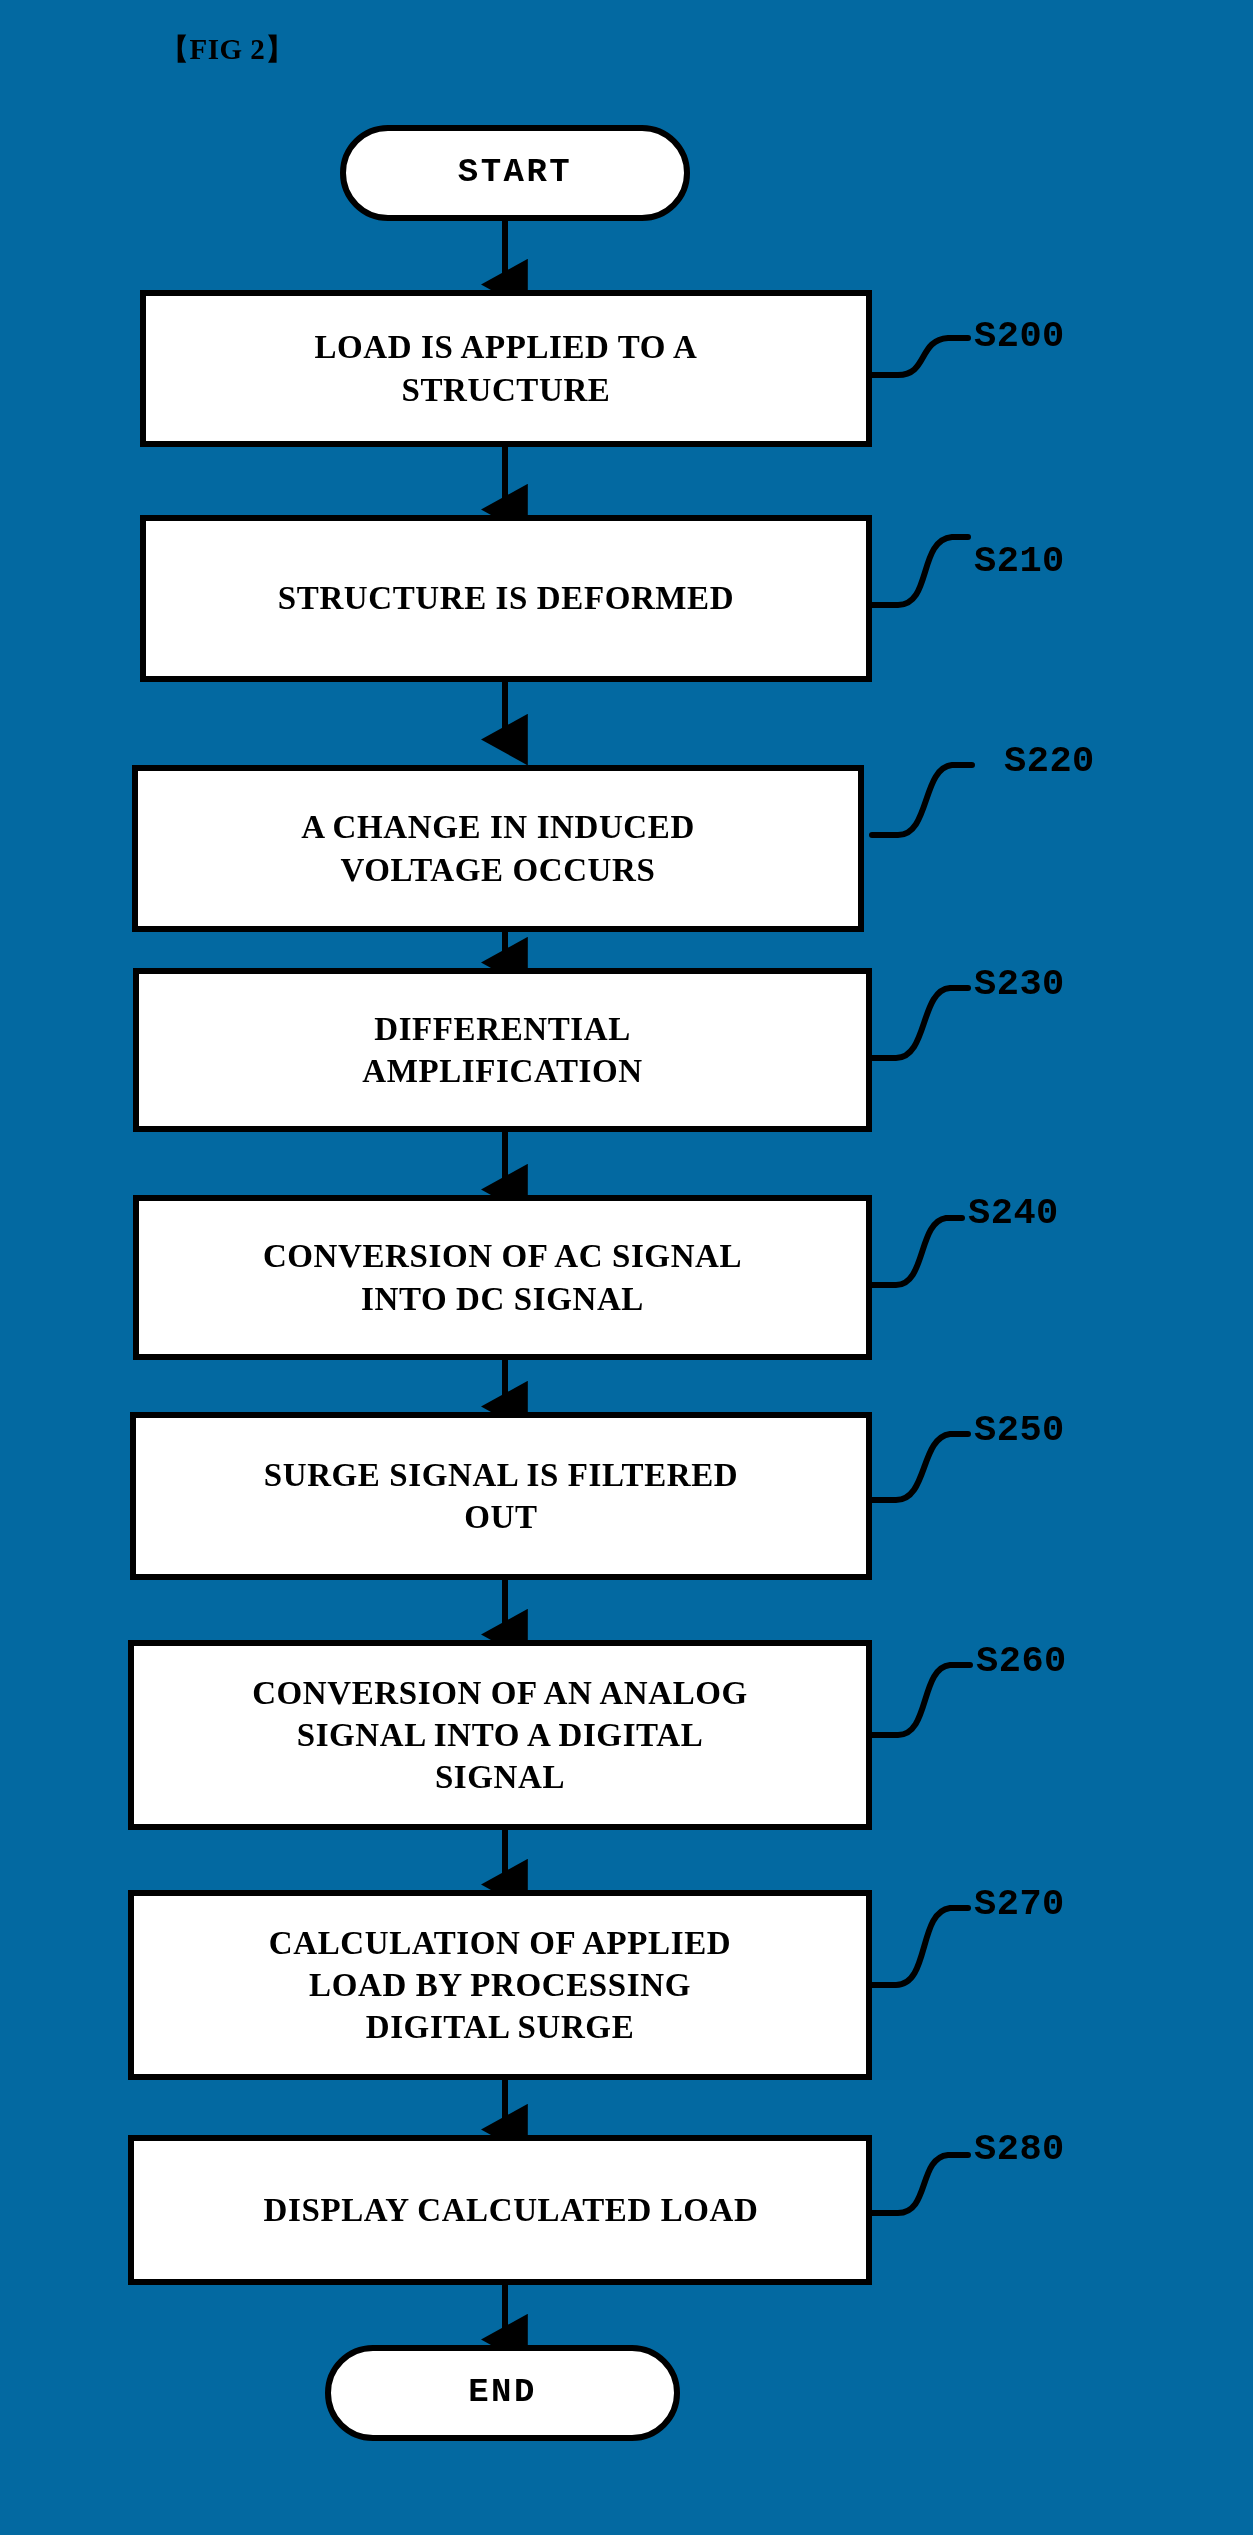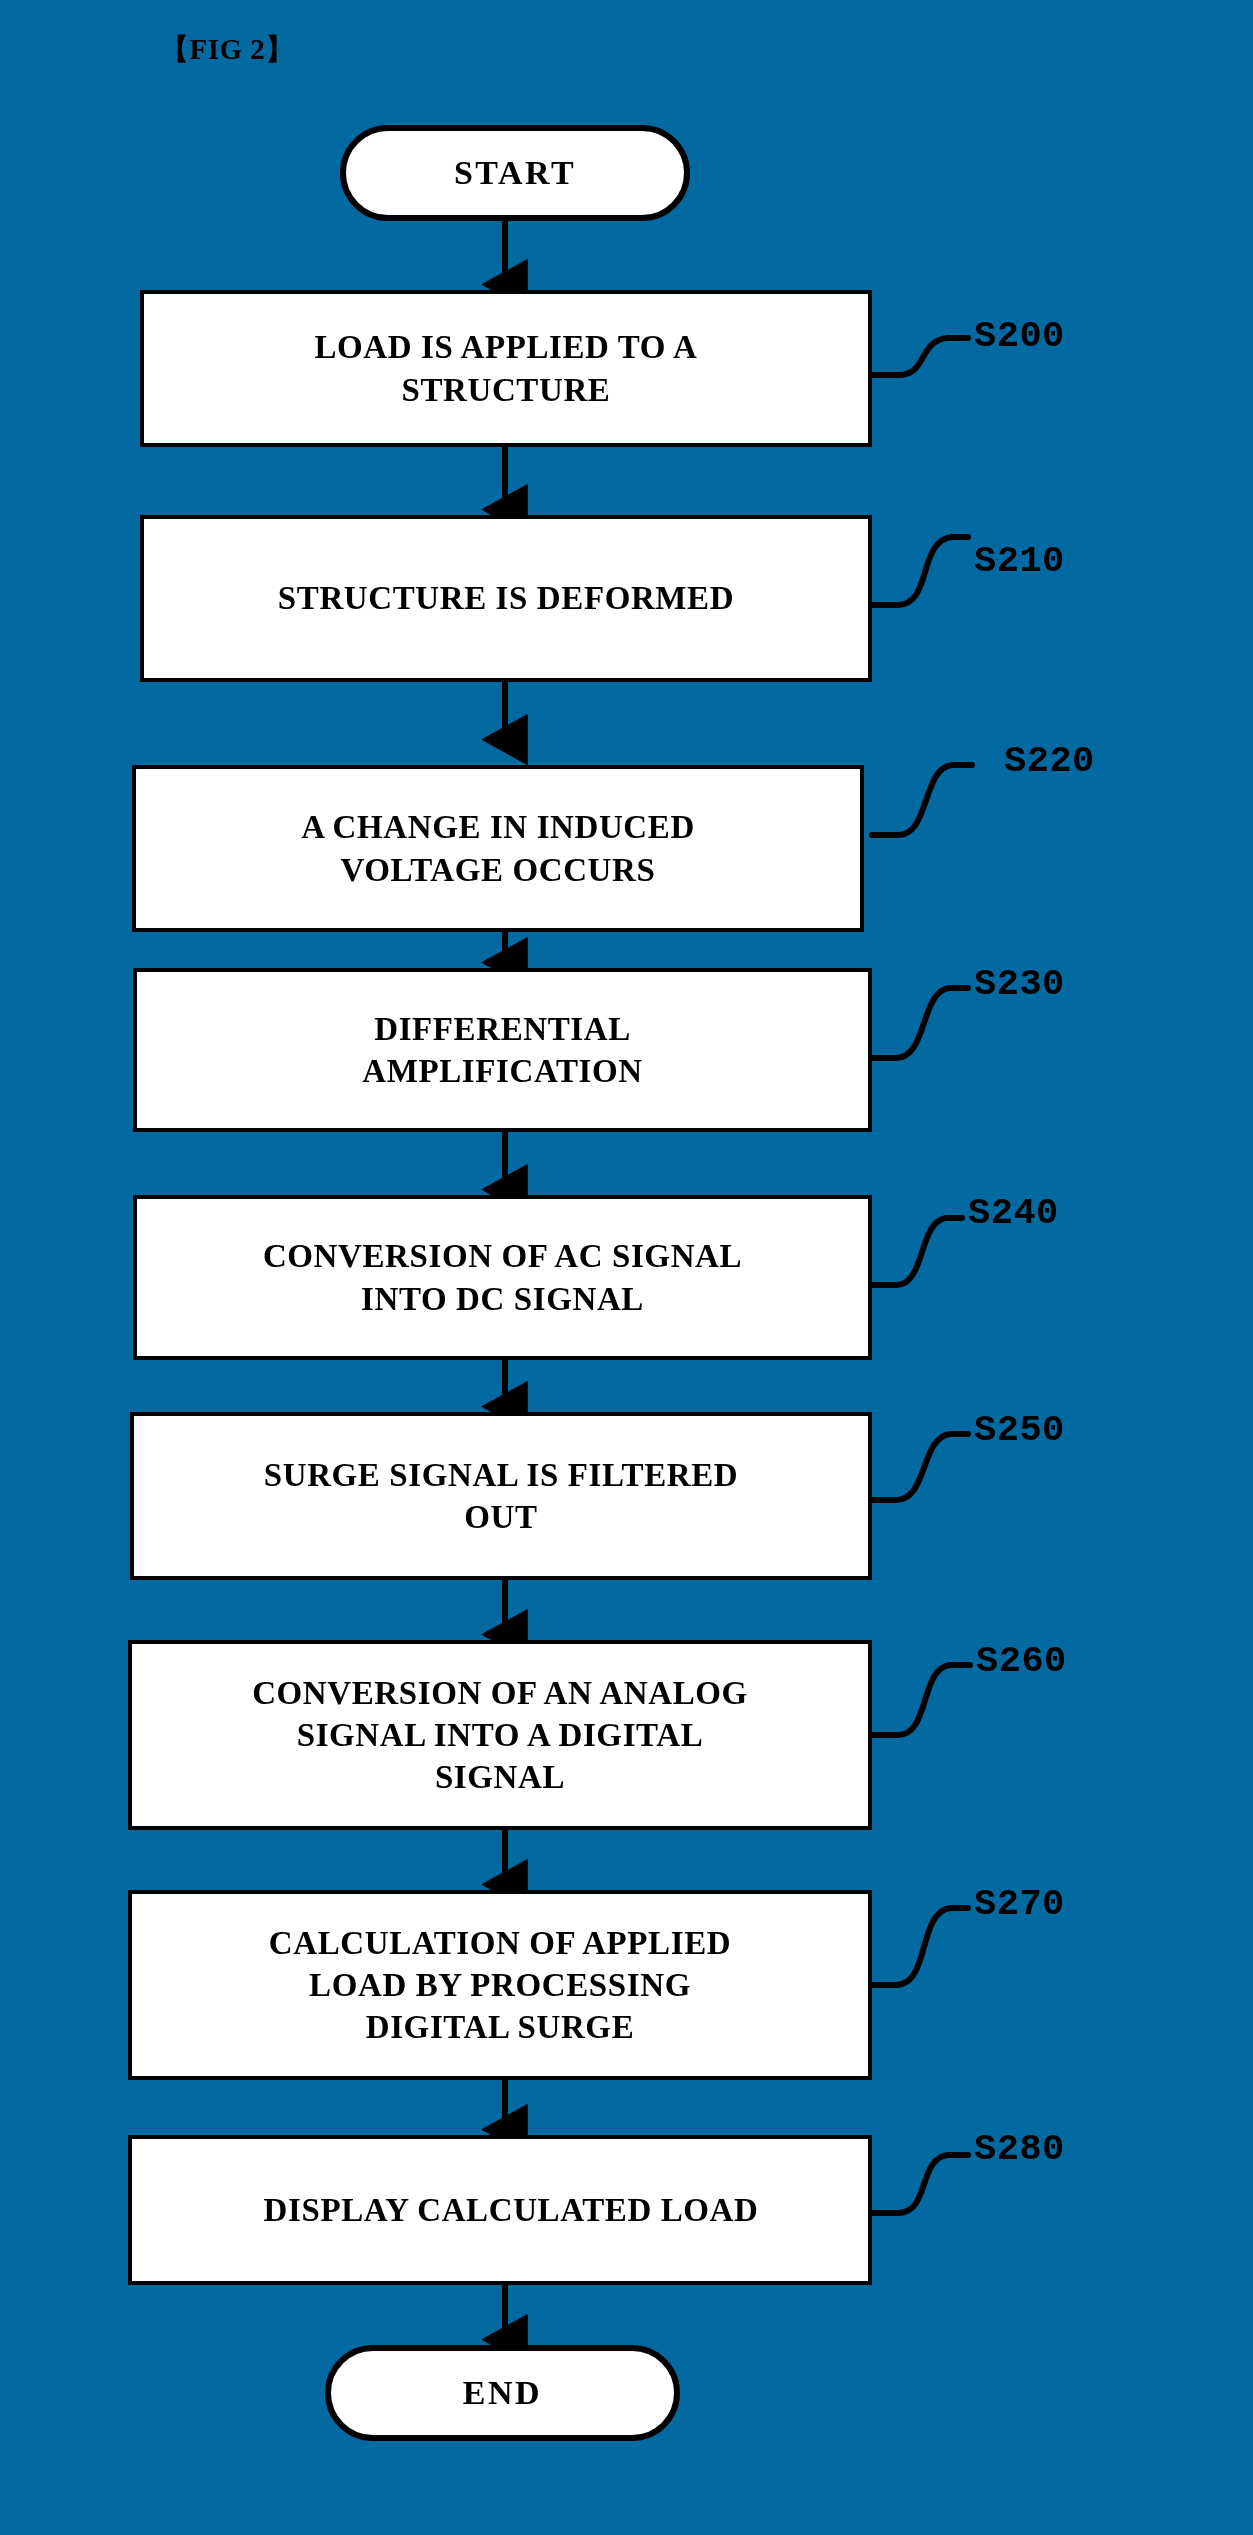--- a/index.html
+++ b/index.html
@@ -39,38 +39,38 @@
     align-items: center;
     justify-content: center;
     box-sizing: border-box;
   }
   .terminator .node-text {
     font-size: 34px;
     font-weight: bold;
     letter-spacing: 2.5px;
     line-height: 1.1;
     text-align: left;
-    font-family: Liberation Serif, serif;
+    font-family: Liberation Mono, monospace;
   }
   #node-start {
     left: 340px;
     top: 125px;
     width: 350px;
     height: 96px;
   }
   #node-end {
     left: 325px;
     top: 2345px;
     width: 355px;
     height: 96px;
   }
   
   .process-box {
     position: absolute;
-    border: 4px solid #000000;
+    border: 6px solid #000000;
     background: #fff;
     box-sizing: border-box;
     display: flex;
     align-items: center;
     justify-content: center;
     padding: 4px 10px;
   }
   .process-box .node-text {
     font-size: 33px;
     font-weight: bold;

